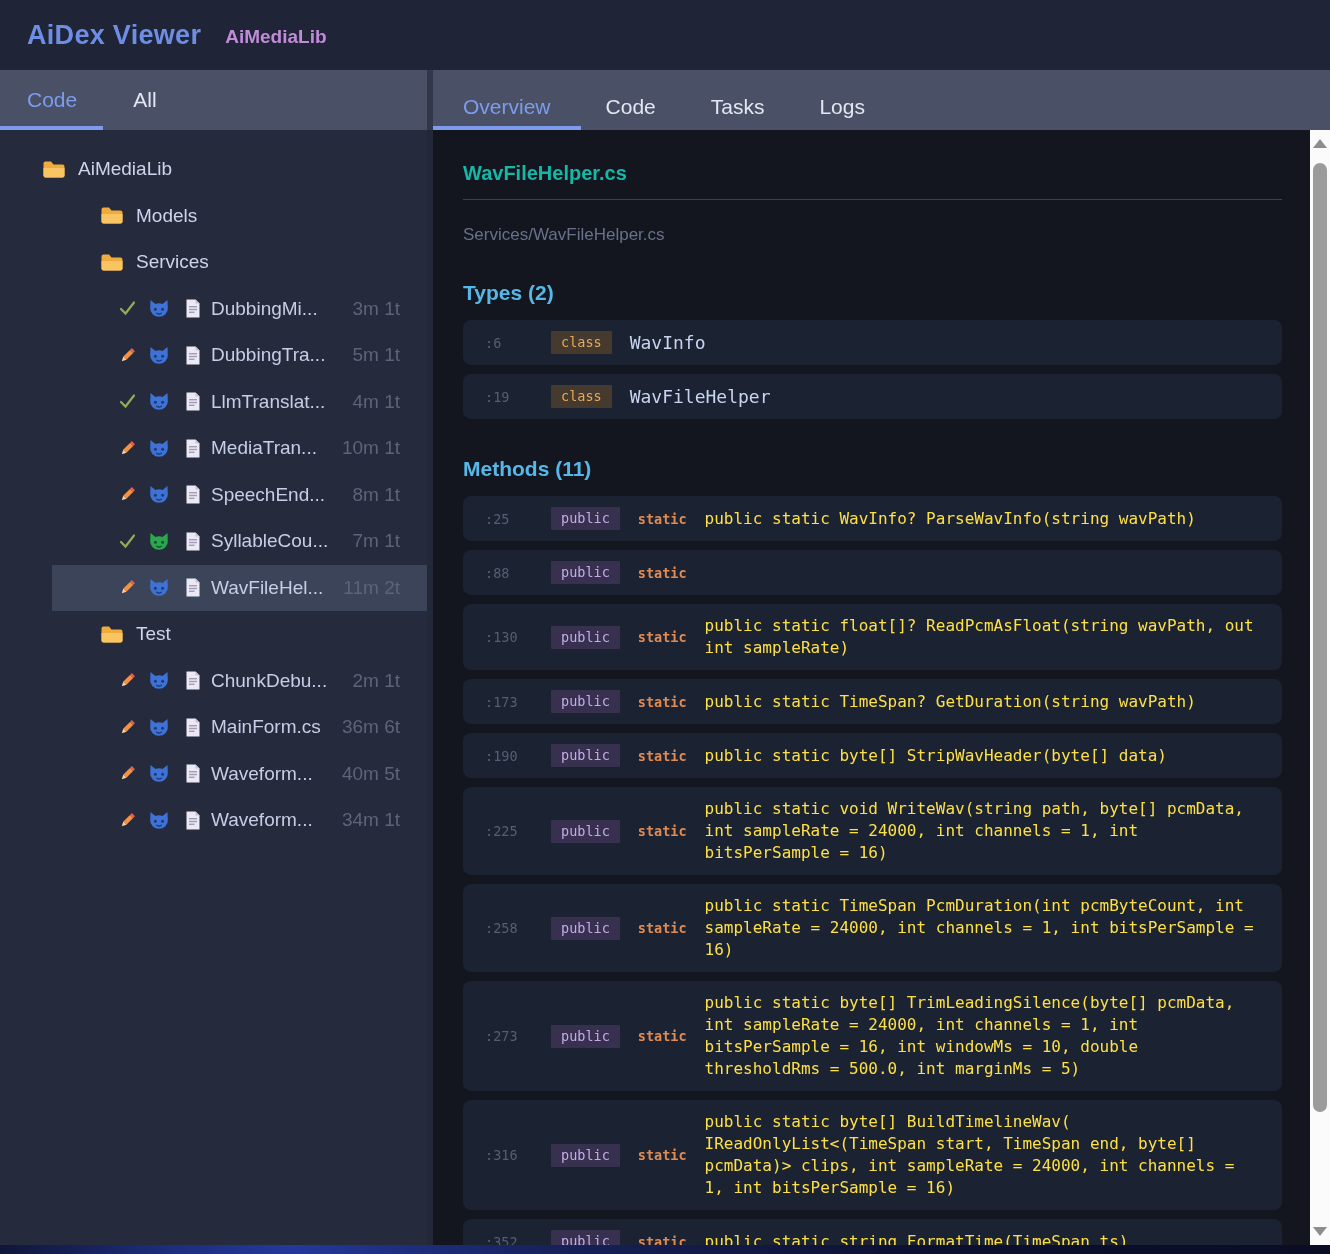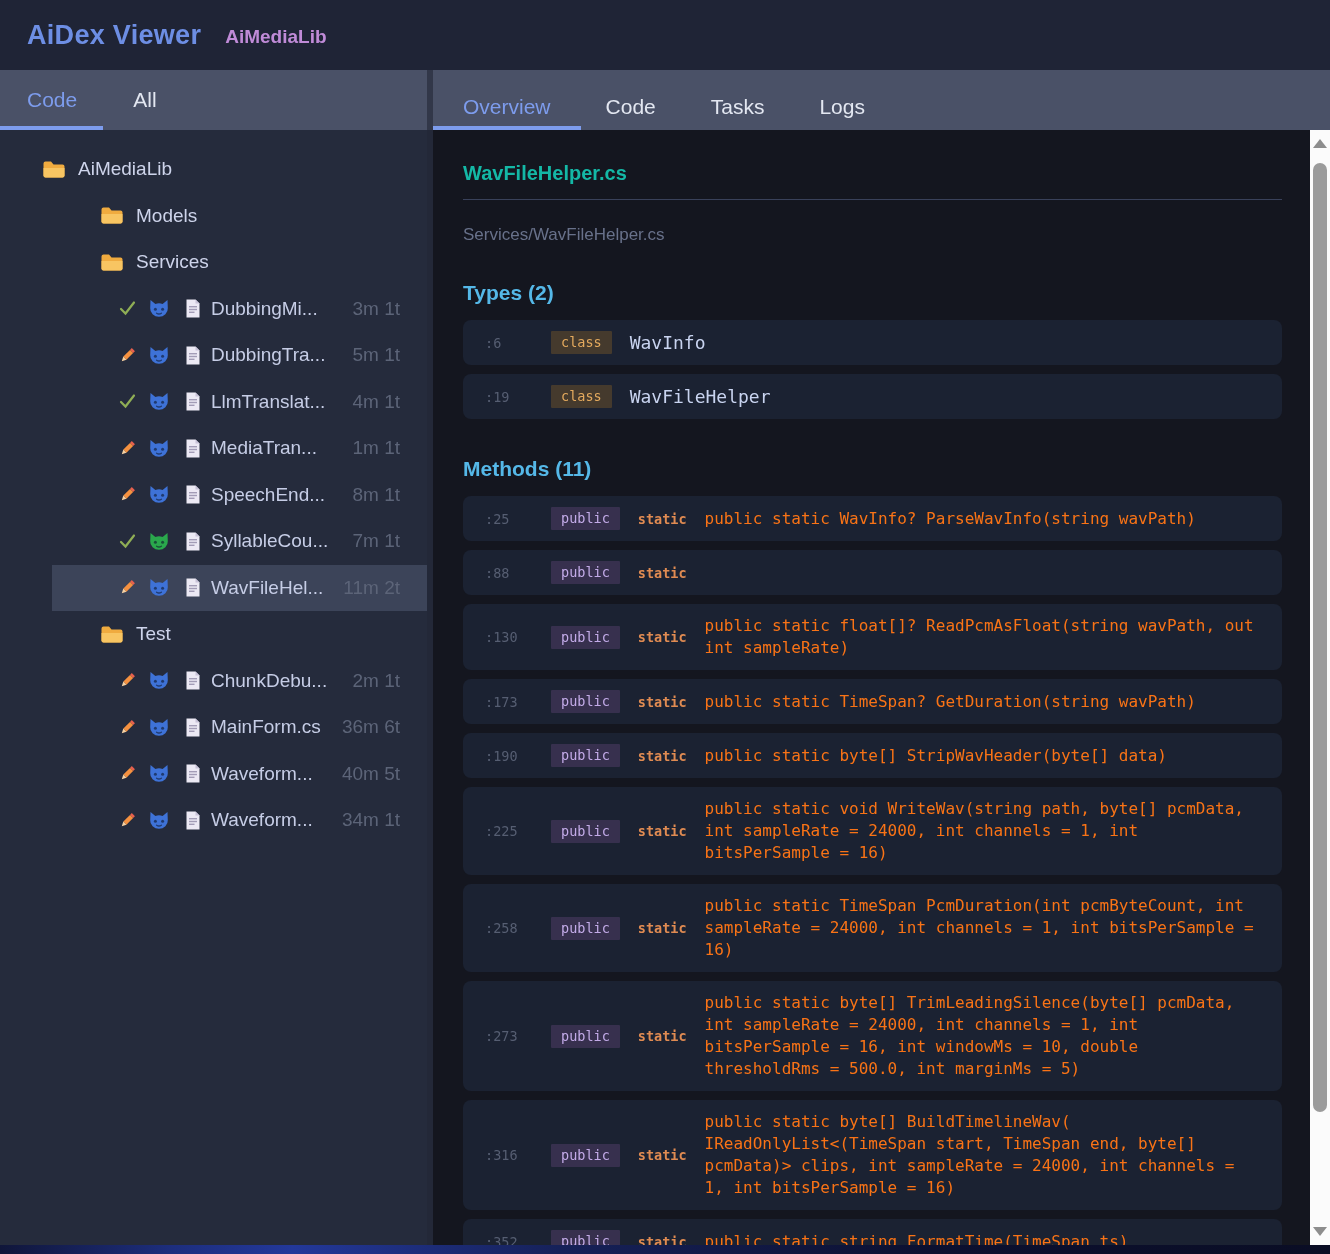--- a/index.html
+++ b/index.html
@@ -86,21 +86,21 @@
   .mod {
     flex:0 0 auto; margin-left:18px; font-family:"DejaVu Sans Mono", monospace;
     font-size:13.5px; font-weight:bold; color:#e08b52;
   }
   .tname {
     margin-left:18px; font-family:"DejaVu Sans Mono", monospace;
     font-size:18px; color:#c9d4f0;
   }
   .sig {
     flex:1; margin-left:18px; font-family:"DejaVu Sans Mono", monospace;
-    font-size:16px; line-height:22px; color:#f97316;
+    font-size:16px; line-height:22px; color:#fde047;
   }
 
   
   .scrollbar { position:absolute; left:1310px; top:130px; width:20px; height:1115px; background:#fbfbfb; }
   .sb-arrow { position:absolute; left:3px; width:0; height:0; border-left:7px solid transparent; border-right:7px solid transparent; }
   .sb-up { top:9px; border-bottom:9px solid #8d8d8d; }
   .sb-down { bottom:9px; border-top:9px solid #8d8d8d; }
   .sb-thumb { position:absolute; left:3px; top:33px; width:14px; height:949px; background:#9b9b9b; border-radius:7px; }
 
   
@@ -260,21 +260,21 @@
         <path d="M8.6 14.2 Q11 15.8 13.4 14.2" stroke="rgba(12,22,44,0.6)" stroke-width="1.3" fill="none" stroke-linecap="round"></path>
       </svg>
       <svg class="doc-icon" viewBox="0 0 18 21">
         <path d="M2.5 1.5 H11.5 L15.5 5.5 V19.5 H2.5 Z" fill="#ece9f4"></path>
         <path d="M11.5 1.5 L15.5 5.5 H11.5 Z" fill="#c8c2d8"></path>
         <rect x="5" y="8" width="8" height="1.4" fill="#a29cb6"></rect>
         <rect x="5" y="10.8" width="8" height="1.4" fill="#a29cb6"></rect>
         <rect x="5" y="13.6" width="5.5" height="1.4" fill="#a29cb6"></rect>
       </svg>
       <span class="name">MediaTran...</span>
-      <span class="time">1m 1t</span>
+      <span class="time">10m 1t</span>
     </div>
 
     <div class="tree-row ind-2 kind-file cat-blue">
 
       <svg class="st-icon" viewBox="0 0 19 19">
         <g transform="rotate(45 9.5 9.5)">
           <rect x="7.3" y="1.2" width="4.4" height="2.6" fill="#e8604e"></rect>
           <rect x="7.3" y="3.8" width="4.4" height="9.4" fill="#f59140"></rect>
           <polygon points="7.3,13.2 11.7,13.2 9.5,17.6" fill="#f8d2a2"></polygon>
         </g>

